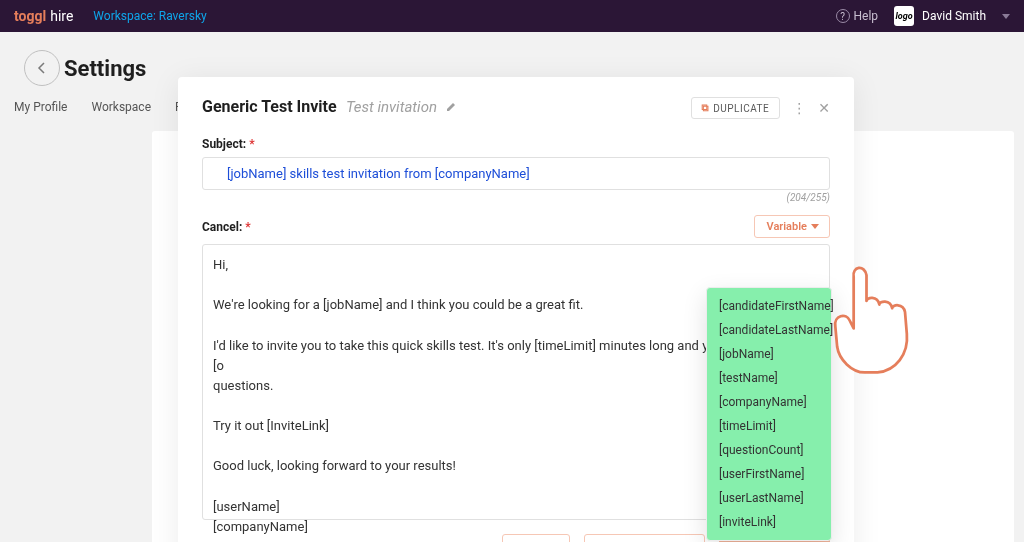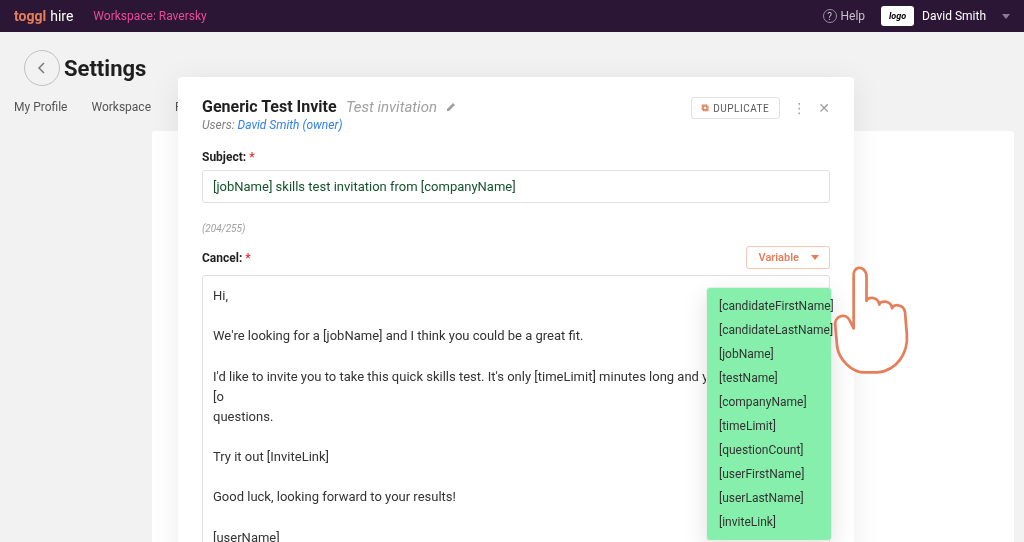--- a/index.html
+++ b/index.html
@@ -32,25 +32,25 @@
     height:32px;
     display:flex;
     align-items:center;
     padding:0 14px;
     color:#c8bfd0;
     font-size:12px;
   }
   .brand{display:flex;align-items:baseline;gap:4px;margin-right:20px;}
   .brand-main{color:var(--accent);font-weight:700;font-size:14px;}
   .brand-sub{color:#fff;font-size:14px;}
-  .workspace{color:#ec4899;}
+  .workspace{color:#0ea5e9;}
   .top-right{margin-left:auto;display:flex;align-items:center;gap:16px;}
   .help{display:flex;align-items:center;gap:4px;color:#c8bfd0;}
   .user-pill{display:flex;align-items:center;gap:8px;color:#fff;}
-  .avatar{width:33px;height:20px;background:#fff;color:#000;border-radius:3px;font-size:9px;font-weight:bold;display:flex;align-items:center;justify-content:center;font-style:italic;}
+  .avatar{width:20px;height:20px;background:#fff;color:#000;border-radius:3px;font-size:9px;font-weight:bold;display:flex;align-items:center;justify-content:center;font-style:italic;}
   .caret-down{display:inline-block;width:0;height:0;border-left:4px solid transparent;border-right:4px solid transparent;border-top:5px solid #8a7a97;}
   
   .settings-header{
     display:flex;
     align-items:center;
     padding:18px 24px 8px 24px;
     gap:4px;
   }
   .back-circle{
     width:36px;height:36px;border-radius:50%;border:1px solid #c0c0c0;display:flex;align-items:center;justify-content:center;color:#7a7a7a;
@@ -85,31 +85,31 @@
   }
   .dup-icon{color:var(--accent);font-weight:bold;}
   .kebab{color:#a0a0a0;font-size:14px;}
   .close{color:#a0a0a0;font-size:14px;}
   .users{font-size:12px;font-style:italic;color:#808080;margin-top:2px;}
   .users a{color:var(--link);text-decoration:none;}
   
   .form-label{font-weight:700;font-size:12px;margin-top:18px;display:block;}
   .req{color:#d33;}
   .input-box{
-    margin-top:6px;border:1px solid var(--grey-border);border-radius:3px;padding:8px 10px;font-size:13px;color:#14532d;
+    margin-top:6px;border:1px solid var(--grey-border);border-radius:3px;padding:8px 24px;font-size:13px;color:#1d4ed8;
     background:#fff;
   }
   .textarea-box{
     margin-top:6px;border:1px solid var(--grey-border);border-radius:3px;padding:10px;font-size:13px;color:#333;line-height:1.55;
     height:276px;white-space:pre-wrap;
   }
-  .counter{text-align:left;color:#a0a0a0;font-size:10px;font-style:italic;margin-top:20px;}
+  .counter{text-align:right;color:#a0a0a0;font-size:10px;font-style:italic;margin-top:2px;}
   .msg-row{display:flex;align-items:center;justify-content:space-between;margin-top:12px;}
   .var-btn{
-    border:1px solid var(--accent-light);color:var(--accent);border-radius:3px;padding:4px 10px 4px 12px;font-size:11px;font-weight:600;display:flex;align-items:center;gap:12px;background:#fff;
+    border:1px solid var(--accent-light);color:var(--accent);border-radius:3px;padding:4px 10px 4px 12px;font-size:11px;font-weight:600;display:flex;align-items:center;gap:4px;background:#fff;
   }
   .var-btn .vtri{display:inline-block;width:0;height:0;border-left:4px solid transparent;border-right:4px solid transparent;border-top:5px solid var(--accent);}
   .btn-row{display:flex;gap:14px;justify-content:flex-end;margin-top:14px;}
   .btn{
     border-radius:3px;padding:9px 18px;font-size:12px;font-weight:600;
   }
   .btn-outline{border:1px solid var(--accent-light);color:var(--accent);background:#fff;}
   .btn-accent{background:var(--accent-light);color:#fff;background:#f1b49b;}
   
   .var-menu{
@@ -176,23 +176,20 @@
   <div class="modal">
     <div class="modal-header">
       <div>
         <span class="m-title">Generic Test Invite</span>
         <span class="m-sub">Test invitation</span>
         <span class="pencil">
           <svg width="10" height="10" viewBox="0 0 10 10">
               <path d="M1 9 L1 7 L7 1 L9 3 L3 9 Z" fill="#a0a0a0"></path>
             </svg>
         </span>
-        <div class="users">
-          <span>Users: </span><a href="#">David Smith (owner)</a>
-        </div>
       </div>
       <div class="header-right">
         <div class="dup-btn">
           <span class="dup-icon">⧉</span>
           <span>DUPLICATE</span>
         </div>
         <span class="kebab">⋮</span>
         <span class="close">✕</span>
       </div>
     </div>

